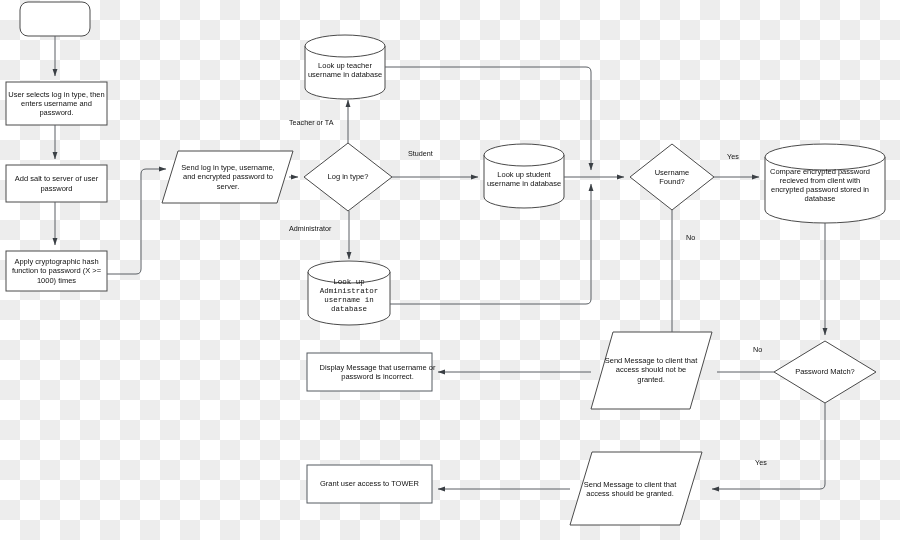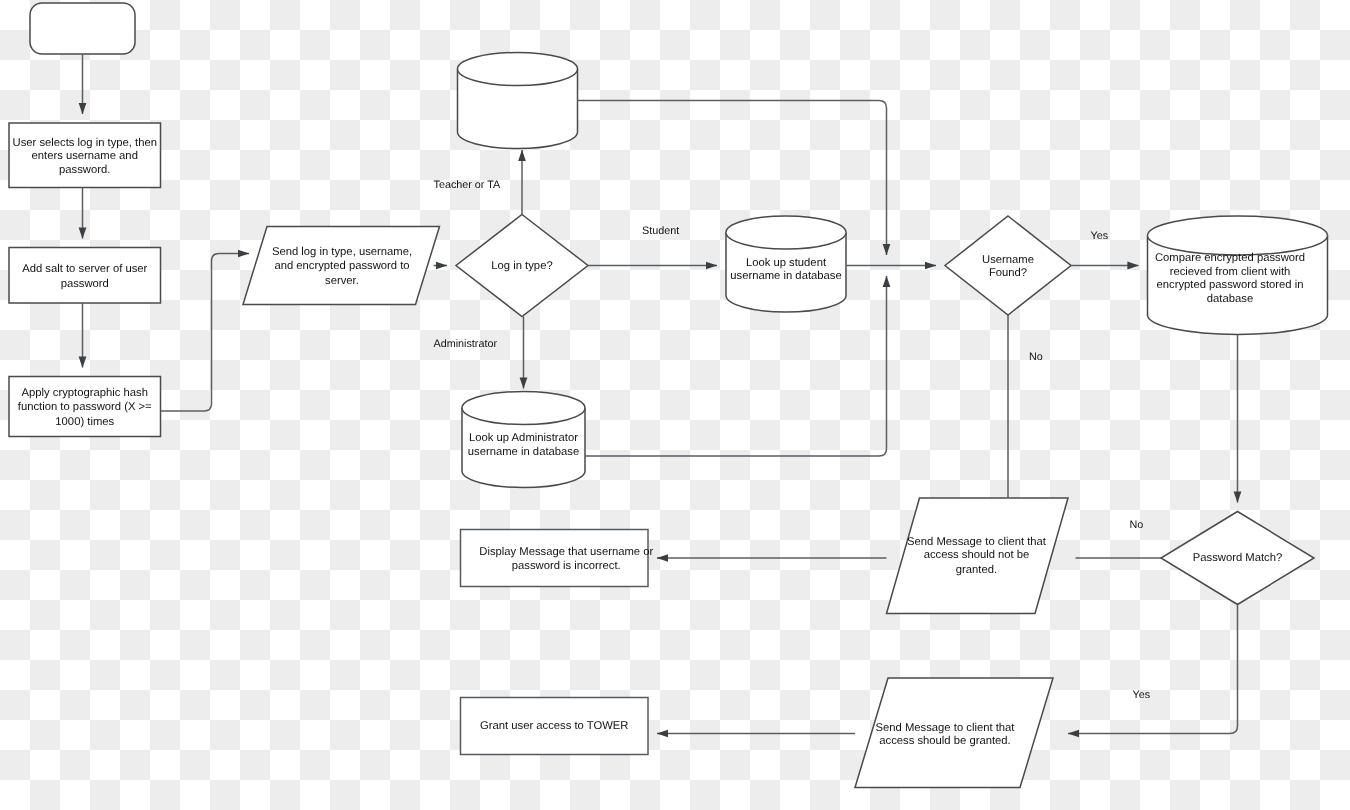--- a/index.html
+++ b/index.html
@@ -139,42 +139,43 @@
   <div class="lbl" style="left:8px;top:82px;width:97px;height:43px;">User selects log in type, then enters username and password.</div>
 
   <div class="lbl" style="left:8px;top:165px;width:97px;height:37px;">Add salt to server of user password</div>
 
   <div class="lbl" style="left:8px;top:251px;width:97px;height:40px;">Apply cryptographic hash function to password (X &gt;= 1000) times</div>
 
   <div class="lbl" style="left:178px;top:151px;width:100px;height:52px;">Send log in type, username, and encrypted password to server.</div>
 
   <div class="lbl" style="left:315px;top:163px;width:66px;height:28px;">Log in type?</div>
 
+  <div class="lbl" style="left:305px;top:52px;width:80px;height:36px;">Look up teacher username in database</div>
 
   <div class="lbl" style="left:484px;top:161px;width:80px;height:36px;">Look up  student username in database</div>
 
-  <div class="lbl" style="left:306px;top:278px;width:86px;height:36px;">Look up Administrator username in database</div>
+  <div class="lbl" style="left:306px;top:278px;width:86px;height:36px;font-family:Liberation Mono, monospace;">Look up Administrator username in database</div>
 
   <div class="lbl" style="left:642px;top:163px;width:60px;height:28px;">Username Found?</div>
 
   <div class="lbl" style="left:766px;top:162px;width:108px;height:46px;">Compare encrypted password recieved from client with encrypted password stored in database</div>
 
   <div class="lbl" style="left:788px;top:362px;width:74px;height:20px;">Password Match?</div>
 
   <div class="lbl" style="left:602px;top:344px;width:98px;height:52px;">Send Message to client that access should not be granted.</div>
 
   <div class="lbl" style="left:581px;top:463px;width:98px;height:52px;">Send Message to client that access should be granted.</div>
 
   <div class="lbl" style="left:318px;top:353px;width:119px;height:38px;">Display Message that username or password is incorrect.</div>
 
   <div class="lbl" style="left:310px;top:465px;width:119px;height:38px;">Grant user access to TOWER</div>
 
   <div class="edge-lbl" style="left:289px;top:118px;">Teacher or TA</div>
 
-  <div class="edge-lbl" style="left:428px;top:149px;">Student</div>
+  <div class="edge-lbl" style="left:408px;top:149px;">Student</div>
 
   <div class="edge-lbl" style="left:289px;top:224px;">Administrator</div>
 
   <div class="edge-lbl" style="left:727px;top:152px;">Yes</div>
 
   <div class="edge-lbl" style="left:686px;top:233px;">No</div>
 
   <div class="edge-lbl" style="left:753px;top:345px;">No</div>
 
   <div class="edge-lbl" style="left:755px;top:458px;">Yes</div>

